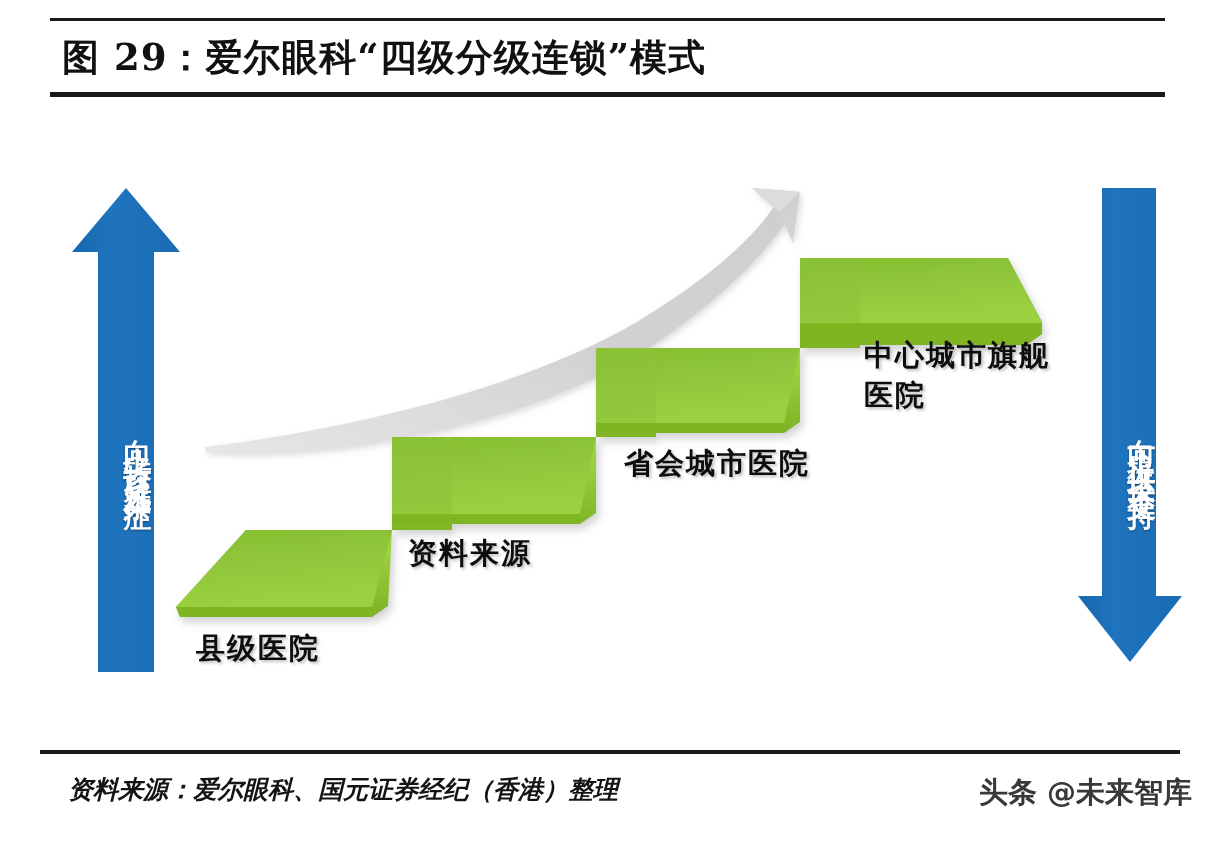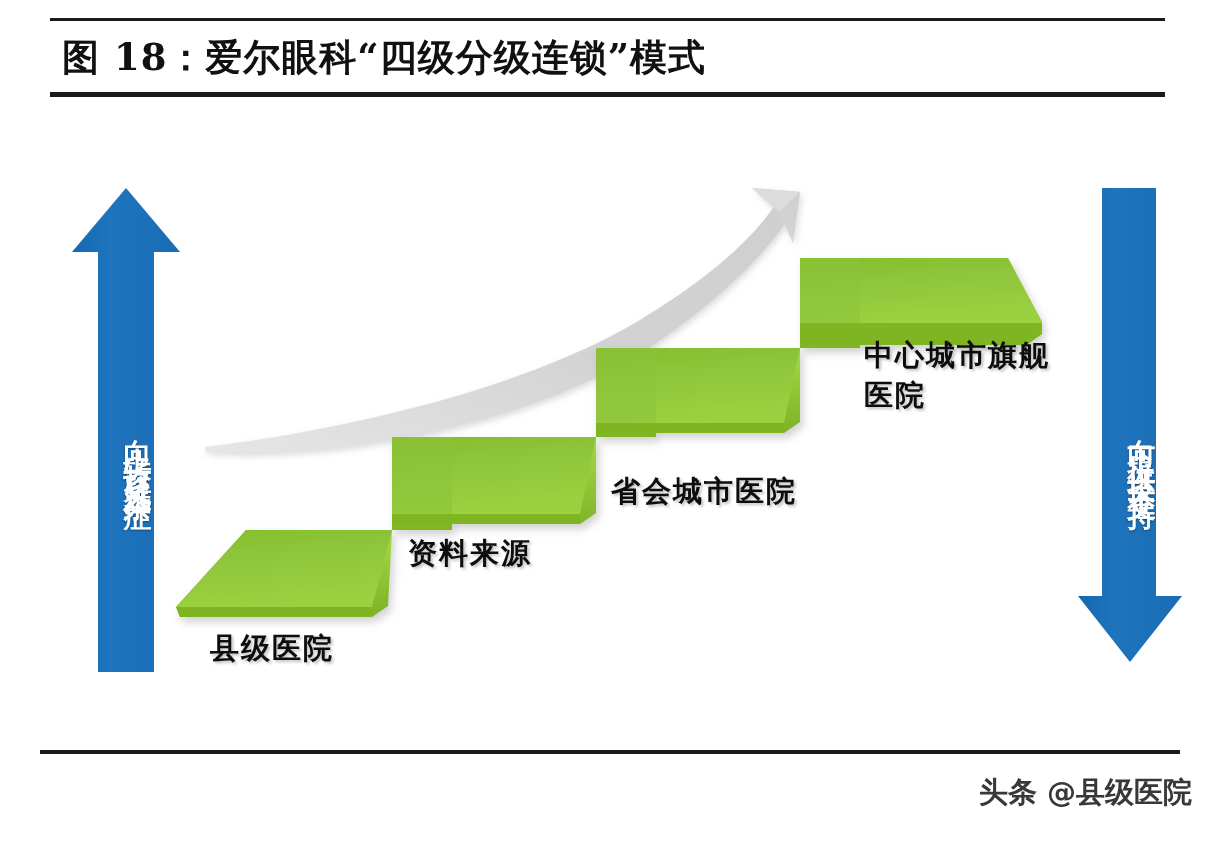--- a/index.html
+++ b/index.html
@@ -120,32 +120,32 @@
     position: absolute;
     font-family: "DejaVu Serif", "Liberation Serif", serif;
     font-weight: bold;
     font-size: 29px;
     line-height: 40px;
     color: #0d0d0d;
     white-space: pre-line;
     text-shadow: 2px 2px 3px rgba(140,140,140,0.55);
     letter-spacing: 2px;
   }
-  #step-label-0 { left: 210px; top: 628px; }
+  #step-label-0 { left: 196px; top: 628px; }
   #step-label-1 { left: 408px; top: 533px; }
-  #step-label-2 { left: 611px; top: 443px; margin-top: 28px; }
+  #step-label-2 { left: 624px; top: 443px; }
   #step-label-3 { left: 864px; top: 335px; text-align: left; width: 225px; }
 </style>
 </head>
 <body>
 
 <div id="figure-root">
 
   <div class="title-rule-top"></div>
-  <div class="figure-title">图 18：爱尔眼科“四级分级连锁”模式</div>
+  <div class="figure-title">图 29：爱尔眼科“四级分级连锁”模式</div>
   <div class="title-rule-bottom"></div>
 
   <svg id="diagram-svg" viewBox="0 0 1220 842">
     <defs>
 
       <linearGradient id="gradTop" x1="0" y1="0" x2="0.25" y2="1">
         <stop offset="0%" stop-color="#86BE2E"></stop>
         <stop offset="45%" stop-color="#8FC63C"></stop>
         <stop offset="100%" stop-color="#9BD13F"></stop>
       </linearGradient>
@@ -253,15 +253,16 @@
   <div class="step-label" id="step-label-0">县级医院</div>
 
   <div class="step-label" id="step-label-1">资料来源</div>
 
   <div class="step-label" id="step-label-2">省会城市医院</div>
 
   <div class="step-label" id="step-label-3">中心城市旗舰
 医院</div>
 
   <div class="source-rule"></div>
-  <div class="watermark">头条 @县级医院</div>
+  <div class="source-text">资料来源：爱尔眼科、国元证券经纪（香港）整理</div>
+  <div class="watermark">头条 @未来智库</div>
 
 </div>
 
 </body></html>

